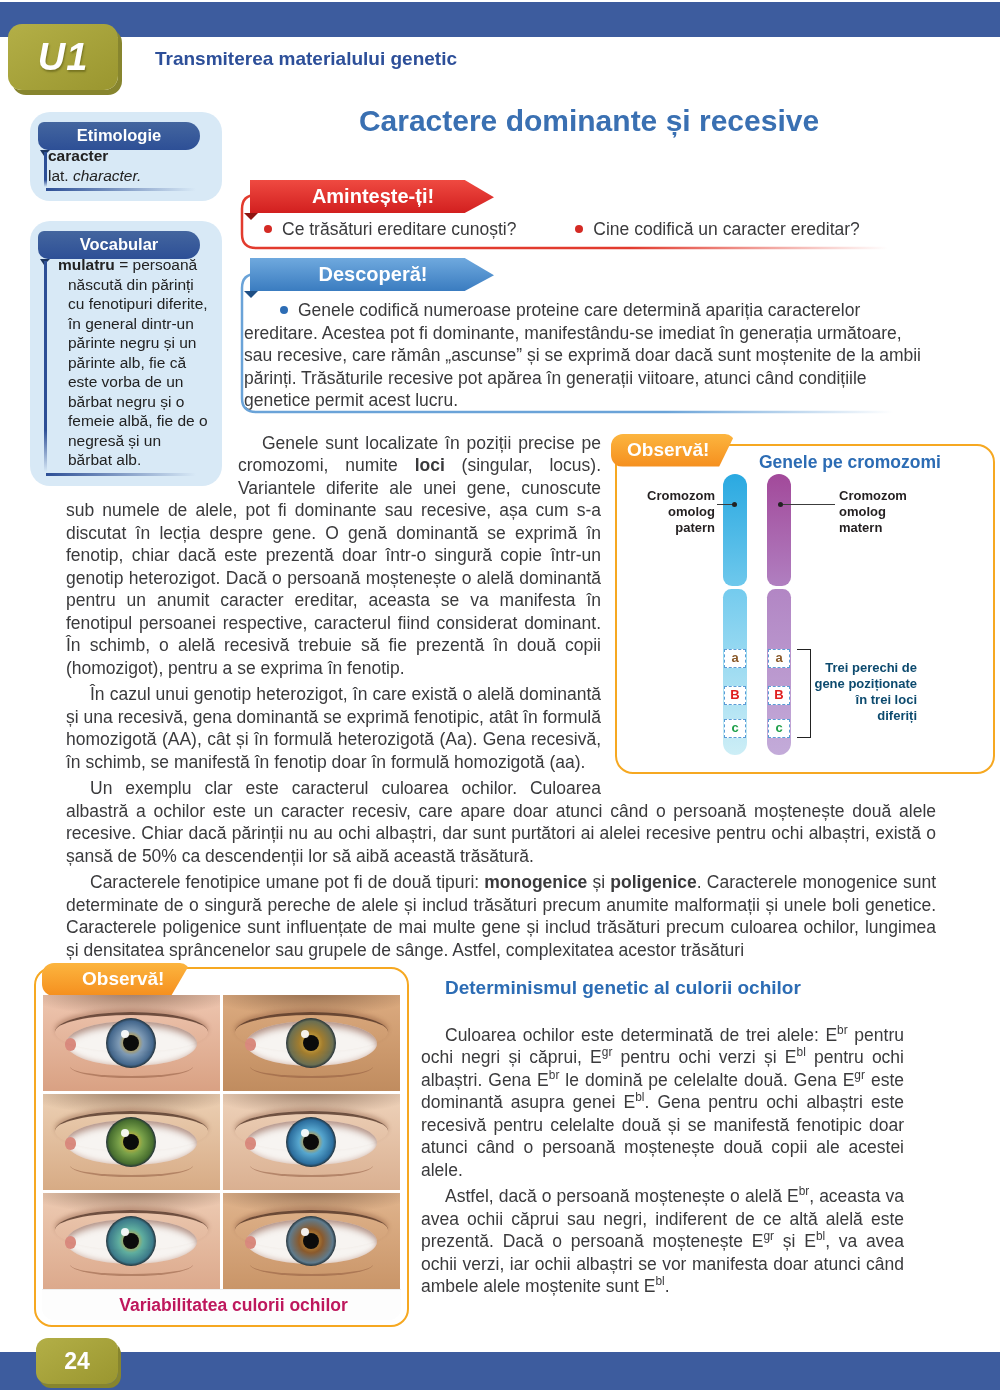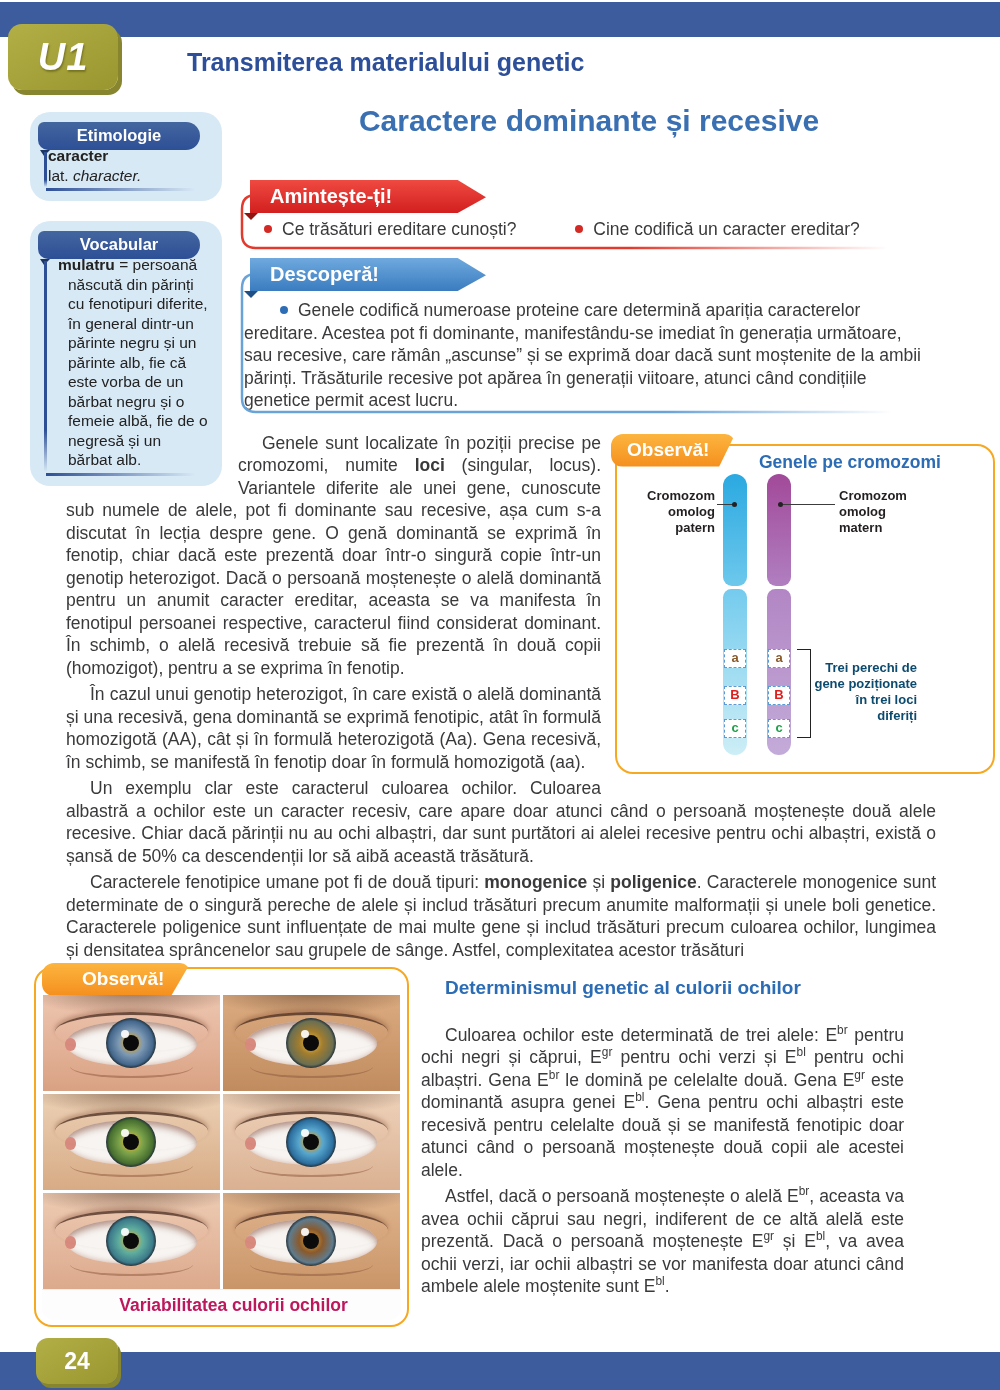--- a/index.html
+++ b/index.html
@@ -5,21 +5,21 @@
   html,body{margin:0;padding:0;background:#888;}
   .page{position:relative;width:1000px;height:1390px;background:#fff;margin:0 auto;
         font-family:"Liberation Sans",sans-serif;color:#3a3a3c;overflow:hidden;}
   
   .topbar{position:absolute;left:0;top:2px;width:1000px;height:35px;background:#3d5c9e;}
   .unit-tab{position:absolute;left:8px;top:24px;width:110px;height:66px;border-radius:14px;
         background:linear-gradient(150deg,#b3af47,#9a962f);box-shadow:4px 5px 0 #87852e;
         display:flex;align-items:center;justify-content:center;}
   .unit-tab span{color:#fff;font-size:38px;font-weight:bold;font-style:italic;letter-spacing:1px;
         text-shadow:1px 2px 2px rgba(90,88,20,.6);}
-  .header-title{position:absolute;left:155px;top:48px;font-size:25px;font-weight:bold;color:#2d4f99;margin-left:32px;}
+  .header-title{position:absolute;left:155px;top:48px;font-size:19px;font-weight:bold;color:#2d4f99;}
   
   .flow{position:absolute;left:0;top:100px;width:1000px;padding:0 60px 0 62px;box-sizing:border-box;
         font-size:17.5px;line-height:22.5px;text-align:justify;}
   .flow p{margin:4px;text-indent:24px;}
   
   .sidebar-float{float:left;width:192px;margin:12px 16px 8px -32px;}
   .side-box{position:relative;background:#d8e9f6;border-radius:20px;padding:34px 14px 16px 18px;
         font-size:15.5px;line-height:19.5px;color:#222;text-align:left;}
   .side-box + .side-box{margin-top:20px;}
   .side-ribbon{position:absolute;left:8px;top:10px;width:162px;height:28px;border-radius:6px 14px 14px 10px;
@@ -34,23 +34,23 @@
   .etym-term{font-weight:bold;}
   .vocab-def{display:block;text-indent:-10px;padding-left:20px;}
   
   h1.lesson-title{margin:4px 0 0 176px;font-size:30px;line-height:34px;font-weight:bold;
         color:#3a70b2;text-align:center;text-indent:0;}
   
   .ribbon-section{position:relative;margin-left:176px;text-align:left;}
   .remember-sec{margin-top:42px;height:70px;}
   .discover-sec{margin-top:8px;margin-bottom:14px;padding-bottom:6px;}
   .outline-svg{position:absolute;left:0;top:0;width:700px;height:170px;pointer-events:none;}
-  .banner{position:relative;display:inline-block;height:33px;min-width:190px;padding:0 26px 0 20px;
+  .banner{position:relative;display:inline-block;height:33px;min-width:190px;padding:0 26px 0 28px;
         color:#fff;font-size:20px;font-weight:bold;line-height:33px;
-        clip-path:polygon(0 0,88% 0,100% 52%,88% 100%,0 100%);}
+        clip-path:polygon(0 0,88% 0,100% 52%,88% 100%,0 100%);text-align:center;}
   .banner-red{background:linear-gradient(180deg,#ef4a41,#d21f1f);margin-left:12px;}
   .banner-blue{background:linear-gradient(180deg,#6fa9de,#3a7cc0);margin-left:12px;}
   .banner-wrap{position:relative;display:inline-block;}
   .banner-wrap::before{content:'';position:absolute;left:6px;top:100%;
         border:7px solid transparent;}
   .fold-red::before{border-top-color:#8f1511;}
   .fold-blue::before{border-top-color:#1e4f85;}
   .q-row{position:absolute;left:0;top:38px;white-space:nowrap;padding-left:26px;font-size:17.5px;}
   .q-item{display:inline-block;}
   .q-item + .q-item{margin-left:54px;}

